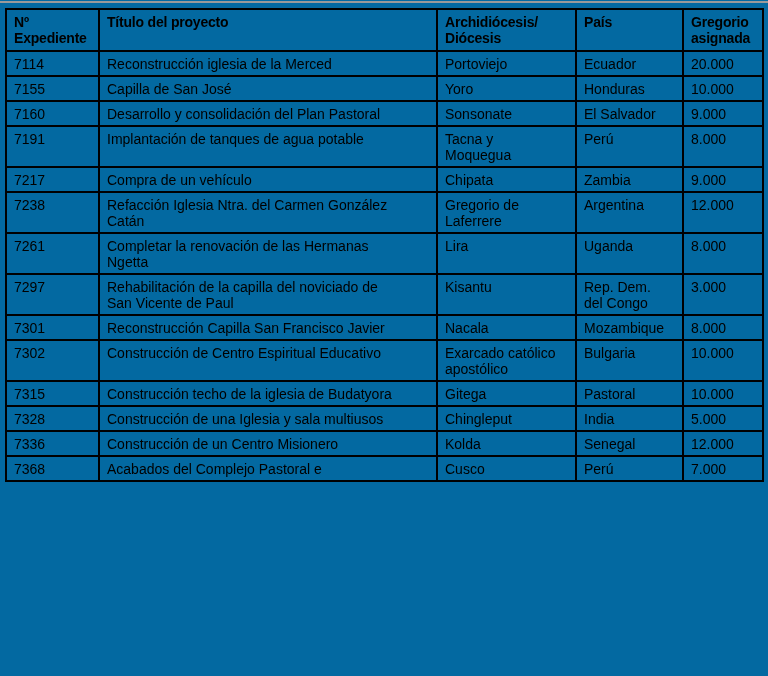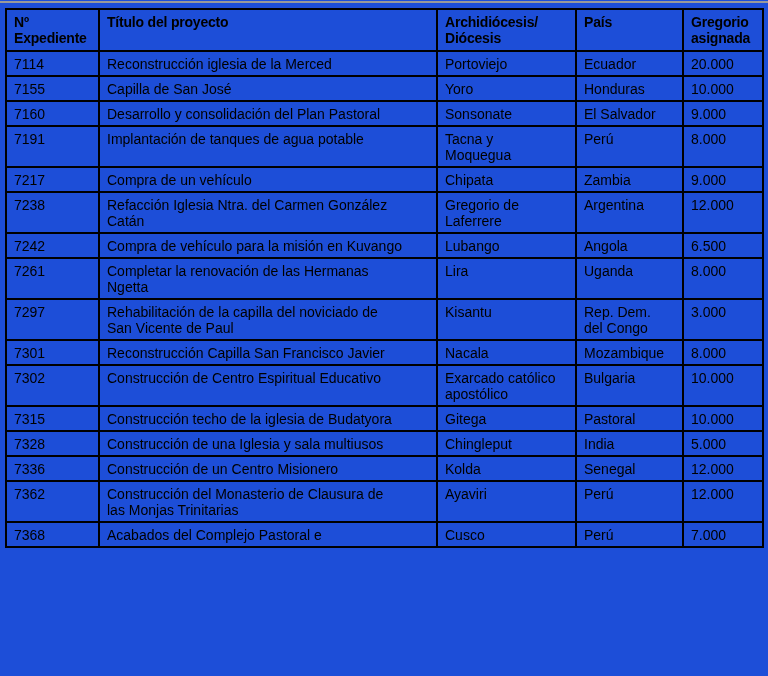--- a/index.html
+++ b/index.html
@@ -1,21 +1,21 @@
 <!DOCTYPE html>
 <html><head>
 <meta charset="utf-8">
 <style>
   * { box-sizing: border-box; }
   html, body { margin: 0; padding: 0; background: #ffffff; }
   .page {
     position: relative;
     width: 768px;
     height: 676px;
-    background: #1d4ed8;
+    background: #0369a1;
     overflow: hidden;
     font-family: "Liberation Sans", "DejaVu Sans", sans-serif;
     color: #000000;
   }
   .top-rule {
     position: absolute;
     top: 1px;
     left: 0;
     width: 768px;
     height: 2px;
@@ -117,27 +117,20 @@
         <tr>
           <td>7238</td>
           <td>Refacción Iglesia Ntra. del Carmen González
 Catán</td>
           <td>Gregorio de
 Laferrere</td>
           <td>Argentina</td>
           <td class="align-right">12.000</td>
         </tr>
         <tr>
-          <td>7242</td>
-          <td>Compra de vehículo para la misión en Kuvango</td>
-          <td>Lubango</td>
-          <td>Angola</td>
-          <td class="align-right">6.500</td>
-        </tr>
-        <tr>
           <td>7261</td>
           <td>Completar la renovación de las Hermanas
 Ngetta</td>
           <td>Lira</td>
           <td>Uganda</td>
           <td class="align-right">8.000</td>
         </tr>
         <tr>
           <td>7297</td>
           <td>Rehabilitación de la capilla del noviciado de
@@ -177,28 +170,20 @@
           <td class="align-right">5.000</td>
         </tr>
         <tr>
           <td>7336</td>
           <td>Construcción de un Centro Misionero</td>
           <td>Kolda</td>
           <td>Senegal</td>
           <td class="align-right">12.000</td>
         </tr>
         <tr>
-          <td>7362</td>
-          <td>Construcción del Monasterio de Clausura de
-las Monjas Trinitarias</td>
-          <td>Ayaviri</td>
-          <td>Perú</td>
-          <td class="align-right">12.000</td>
-        </tr>
-        <tr>
           <td>7368</td>
           <td>Acabados del Complejo Pastoral e</td>
           <td>Cusco</td>
           <td>Perú</td>
           <td class="align-right">7.000</td>
         </tr>
       </tbody>
   </table>
 </div>
 

